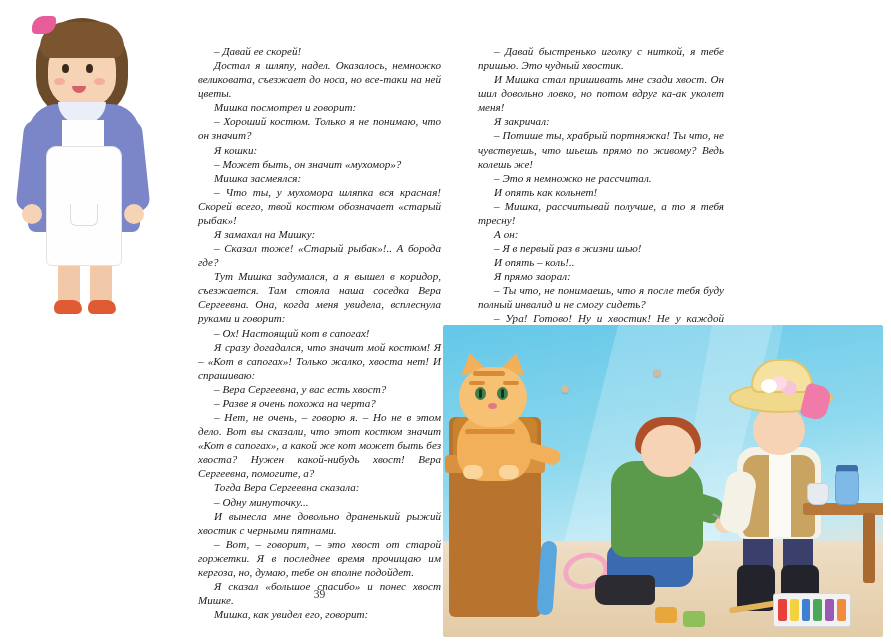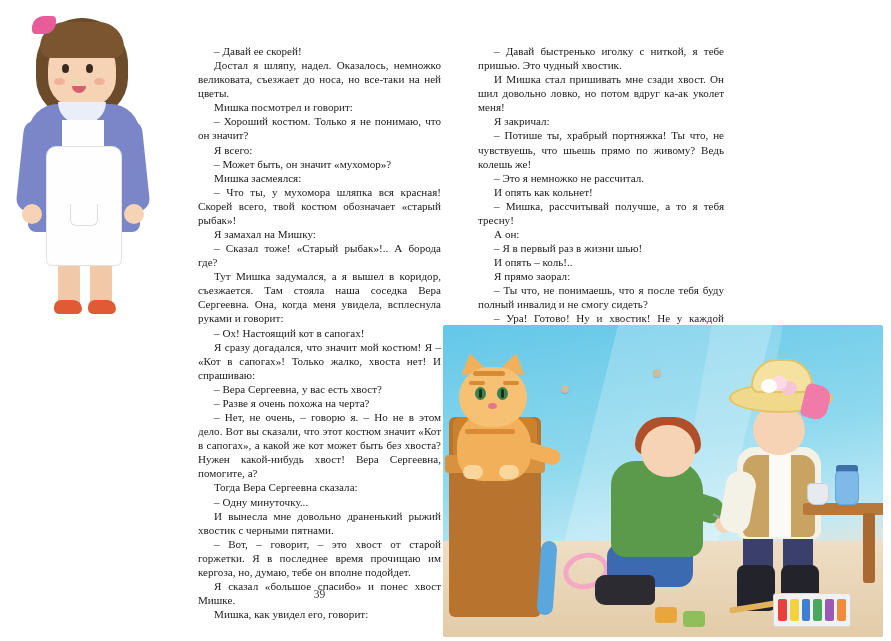--- a/index.html
+++ b/index.html
@@ -136,21 +136,21 @@
 
   
   .col {
     position: absolute;
     font-size: 11.1px;
     line-height: 1.27;
     text-align: justify;
     color: #1a1a1a;
     hyphens: manual;
   }
-  .col p { margin: 0; text-indent: 1.45em; }
+  .col p { margin: 0; text-indent: 1.45em; font-style: italic; }
   .col-left  { left: 198px; top: 44px;  width: 243px; }
   .col-right { left: 478px; top: 44px;  width: 246px; }
 
   .page-number {
     position: absolute;
     left: 198px; top: 588px;
     width: 243px;
     text-align: center;
     font-size: 11.5px;
     color: #3a3a3a;
@@ -440,21 +440,21 @@
     <div class="girl-leg r"></div>
     <div class="girl-shoe l"></div>
     <div class="girl-shoe r"></div>
   </div>
 
   <div class="col col-left">
     <p>– Давай ее скорей!</p>
     <p>Достал я шляпу, надел. Оказалось, немножко великовата, съезжает до носа, но все-таки на ней цветы.</p>
     <p>Мишка посмотрел и говорит:</p>
     <p>– Хороший костюм. Только я не понимаю, что он значит?</p>
-    <p>Я всего:</p>
+    <p>Я кошки:</p>
     <p>– Может быть, он значит «мухомор»?</p>
     <p>Мишка засмеялся:</p>
     <p>– Что ты, у мухомора шляпка вся красная! Скорей всего, твой костюм обозначает «старый рыбак»!</p>
     <p>Я замахал на Мишку:</p>
     <p>– Сказал тоже! «Старый рыбак»!.. А борода где?</p>
     <p>Тут Мишка задумался, а я вышел в коридор, съезжается. Там стояла наша соседка Вера Сергеевна. Она, когда меня увидела, всплеснула руками и говорит:</p>
     <p>– Ох! Настоящий кот в сапогах!</p>
     <p>Я сразу догадался, что значит мой костюм! Я – «Кот в сапогах»! Только жалко, хвоста нет! И спрашиваю:</p>
     <p>– Вера Сергеевна, у вас есть хвост?</p>
     <p>– Разве я очень похожа на черта?</p>

